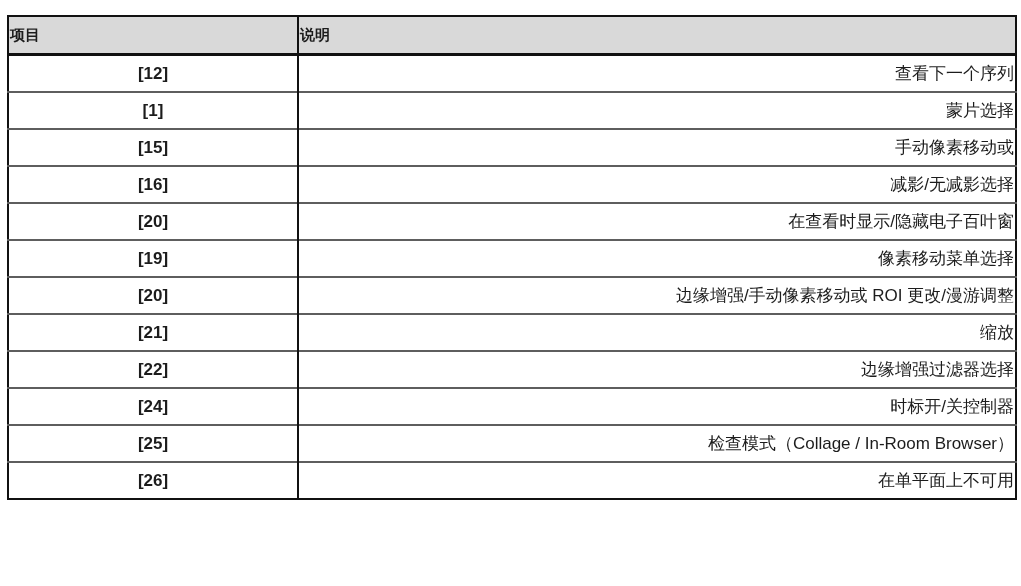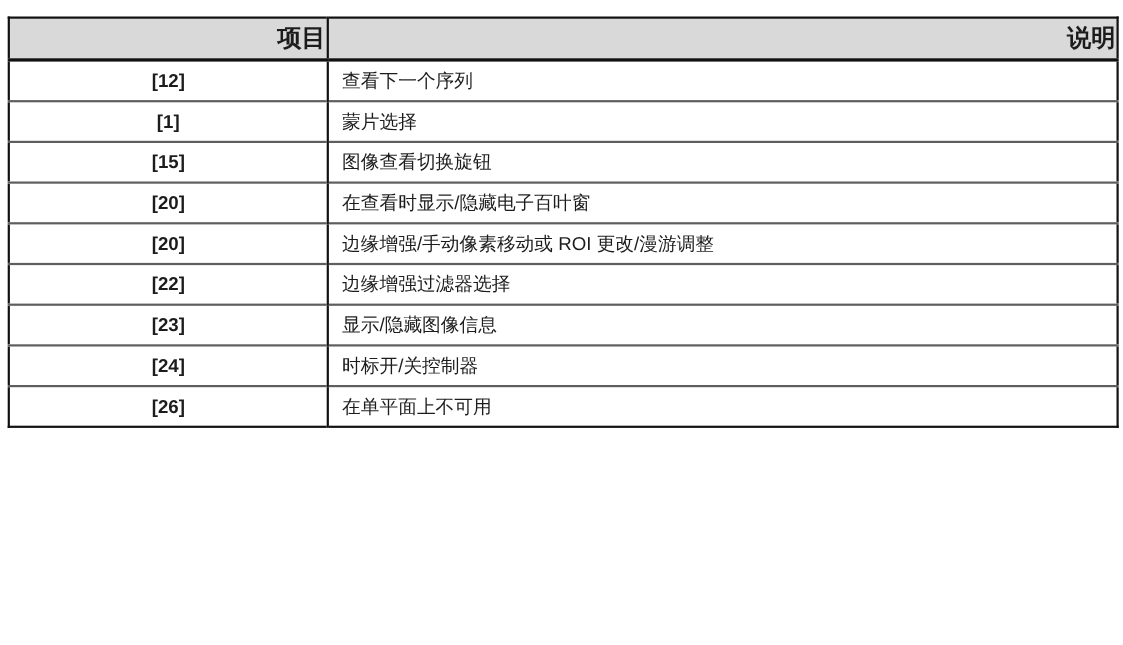--- a/index.html
+++ b/index.html
@@ -19,23 +19,23 @@
     left: 7px;
     top: 15px;
     width: 1008px;
     border-collapse: collapse;
     table-layout: fixed;
     border: 2px solid #111111;
   }
   table.doc-table th {
     background: #d9d9d9;
     height: 34px;
-    font-size: 22px;
+    font-size: 15px;
     font-weight: bold;
-    text-align: right;
+    text-align: left;
     vertical-align: middle;
     border-bottom: 3px solid #111111;
   }
   table.doc-table td {
     height: 33px;
     font-size: 17px;
     vertical-align: middle;
     border-top: 2px solid #5e5e5e;
     background: #ffffff;
   }
@@ -44,21 +44,21 @@
   th.item-header, th.desc-header {
     border-right: 2px solid #111111;
   }
   th.desc-header { border-right: none; }
   td.item-cell {
     text-align: center;
     font-weight: bold;
     border-right: 2px solid #111111;
   }
   td.desc-cell {
-    text-align: left;
+    text-align: right;
     padding-left: 12px;
   }
 </style>
 </head>
 <body>
 
 <table class="doc-table">
   <colgroup>
     <col class="item-col">
     <col class="desc-col">
@@ -73,40 +73,52 @@
     <tr>
       <td class="item-cell">[12]</td>
       <td class="desc-cell">查看下一个序列</td>
     </tr>
     <tr>
       <td class="item-cell">[1]</td>
       <td class="desc-cell">蒙片选择</td>
     </tr>
     <tr>
       <td class="item-cell">[15]</td>
-      <td class="desc-cell">图像查看切换旋钮</td>
+      <td class="desc-cell">手动像素移动或</td>
+    </tr>
+    <tr>
+      <td class="item-cell">[16]</td>
+      <td class="desc-cell">减影/无减影选择</td>
     </tr>
     <tr>
       <td class="item-cell">[20]</td>
       <td class="desc-cell">在查看时显示/隐藏电子百叶窗</td>
     </tr>
     <tr>
+      <td class="item-cell">[19]</td>
+      <td class="desc-cell">像素移动菜单选择</td>
+    </tr>
+    <tr>
       <td class="item-cell">[20]</td>
       <td class="desc-cell">边缘增强/手动像素移动或 ROI 更改/漫游调整</td>
+    </tr>
+    <tr>
+      <td class="item-cell">[21]</td>
+      <td class="desc-cell">缩放</td>
     </tr>
     <tr>
       <td class="item-cell">[22]</td>
       <td class="desc-cell">边缘增强过滤器选择</td>
     </tr>
     <tr>
-      <td class="item-cell">[23]</td>
-      <td class="desc-cell">显示/隐藏图像信息</td>
+      <td class="item-cell">[24]</td>
+      <td class="desc-cell">时标开/关控制器</td>
     </tr>
     <tr>
-      <td class="item-cell">[24]</td>
-      <td class="desc-cell">时标开/关控制器</td>
+      <td class="item-cell">[25]</td>
+      <td class="desc-cell">检查模式（Collage / In-Room Browser）</td>
     </tr>
     <tr>
       <td class="item-cell">[26]</td>
       <td class="desc-cell">在单平面上不可用</td>
     </tr>
   </tbody>
 </table>
 
 </body></html>

